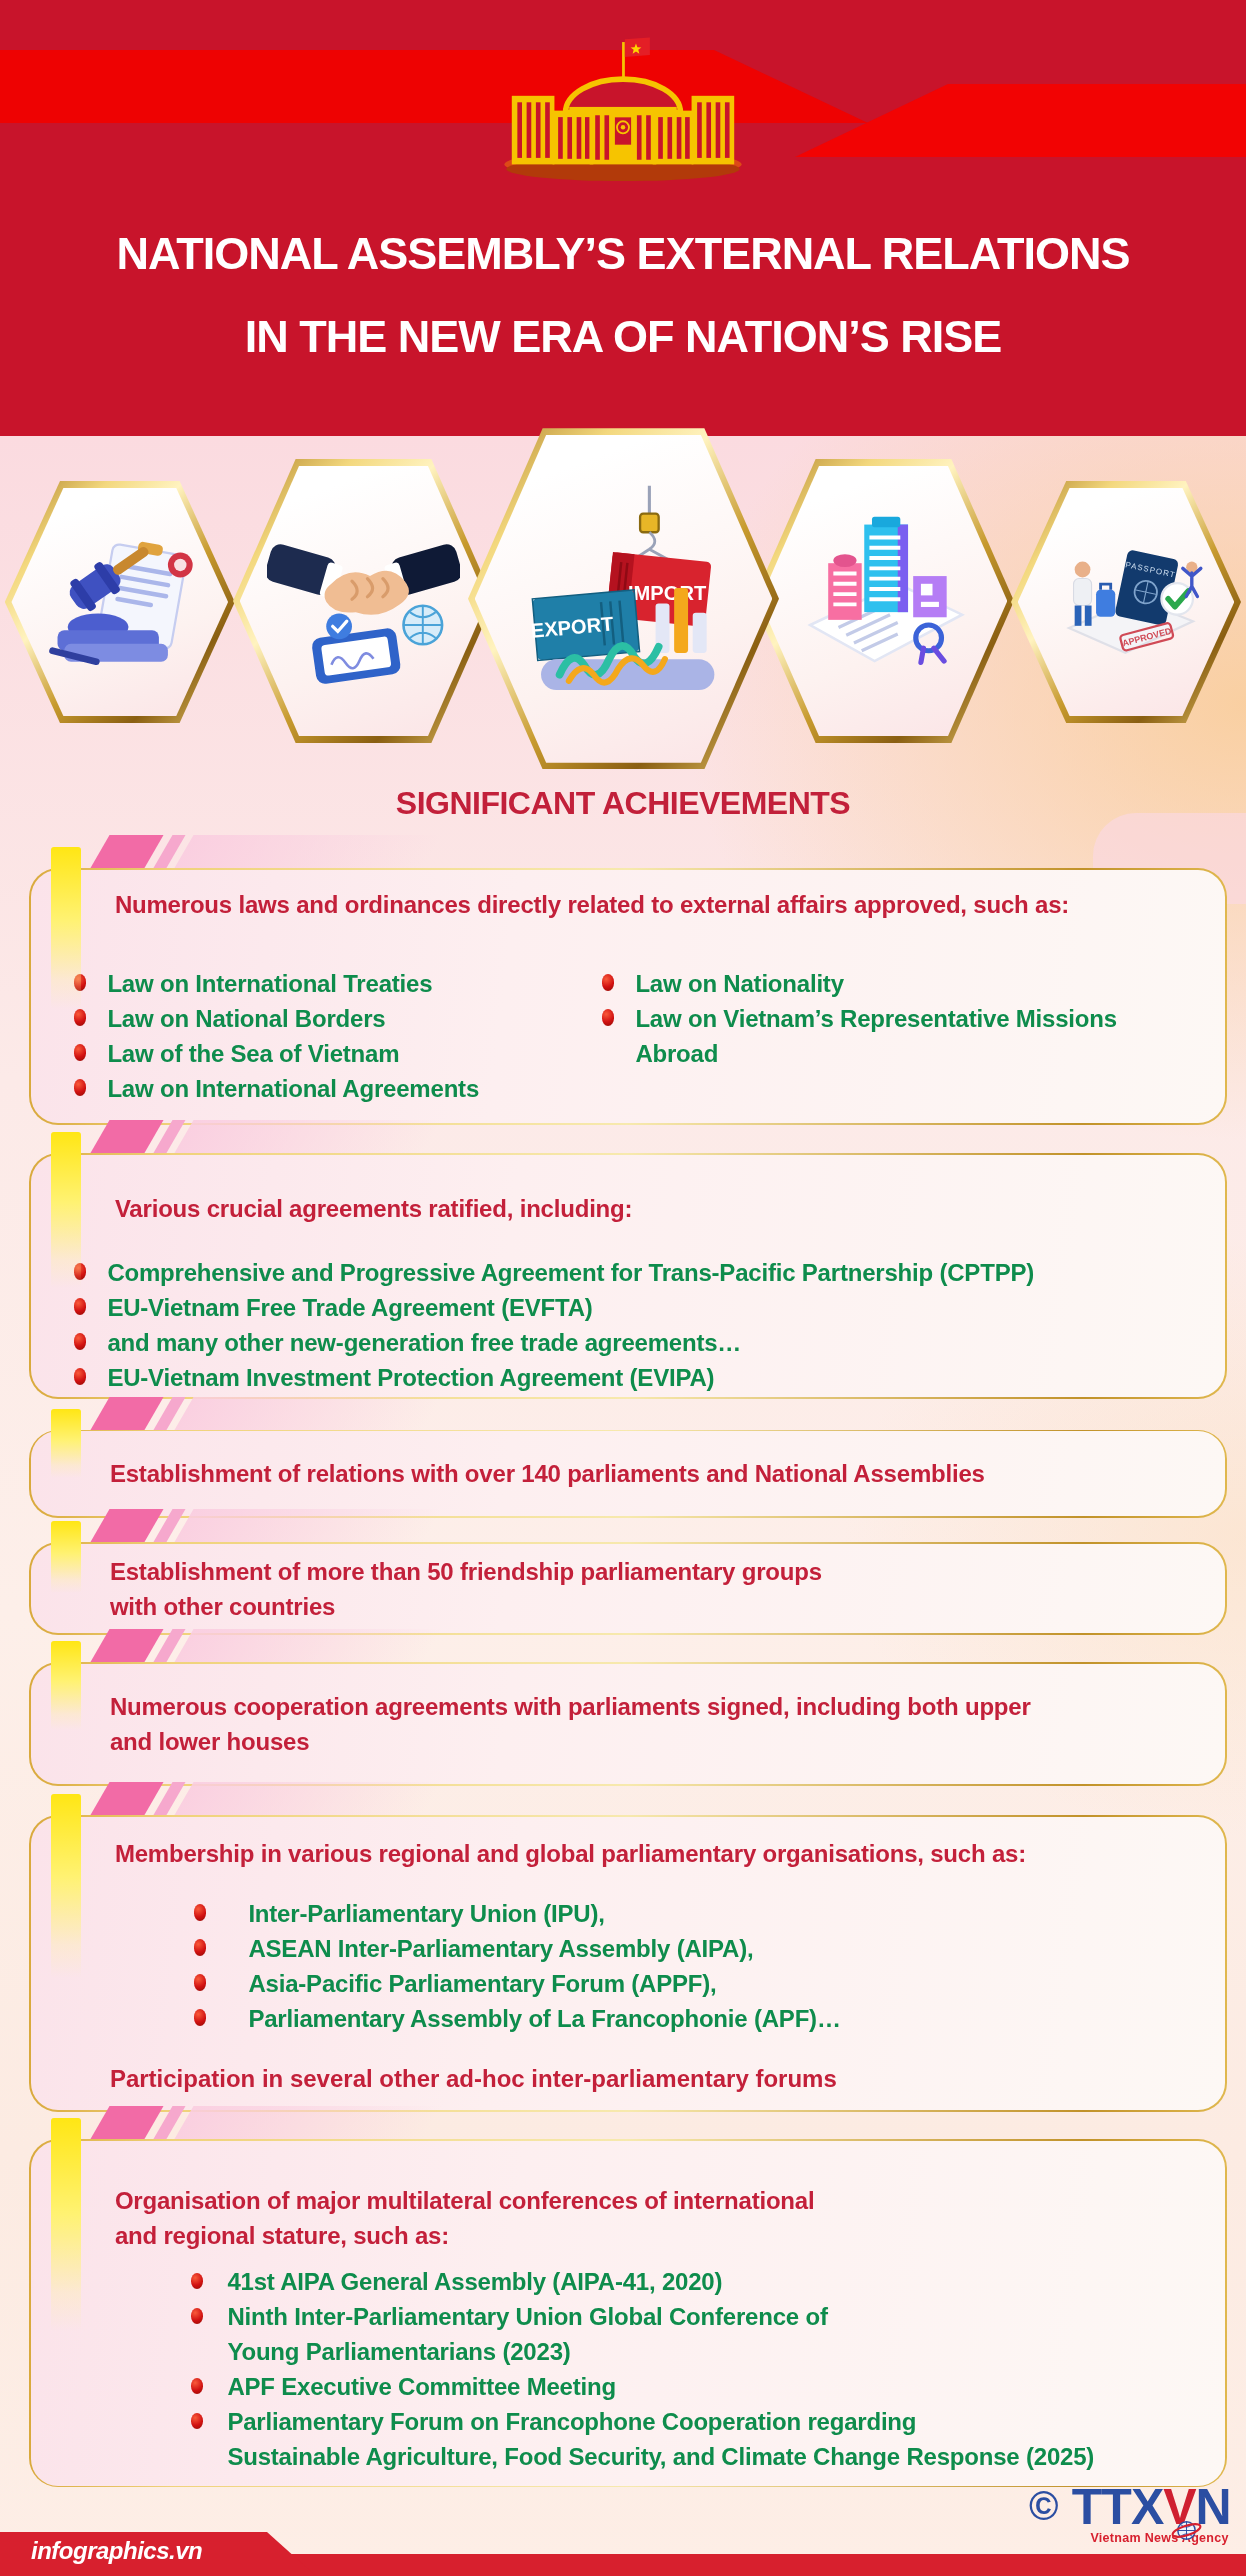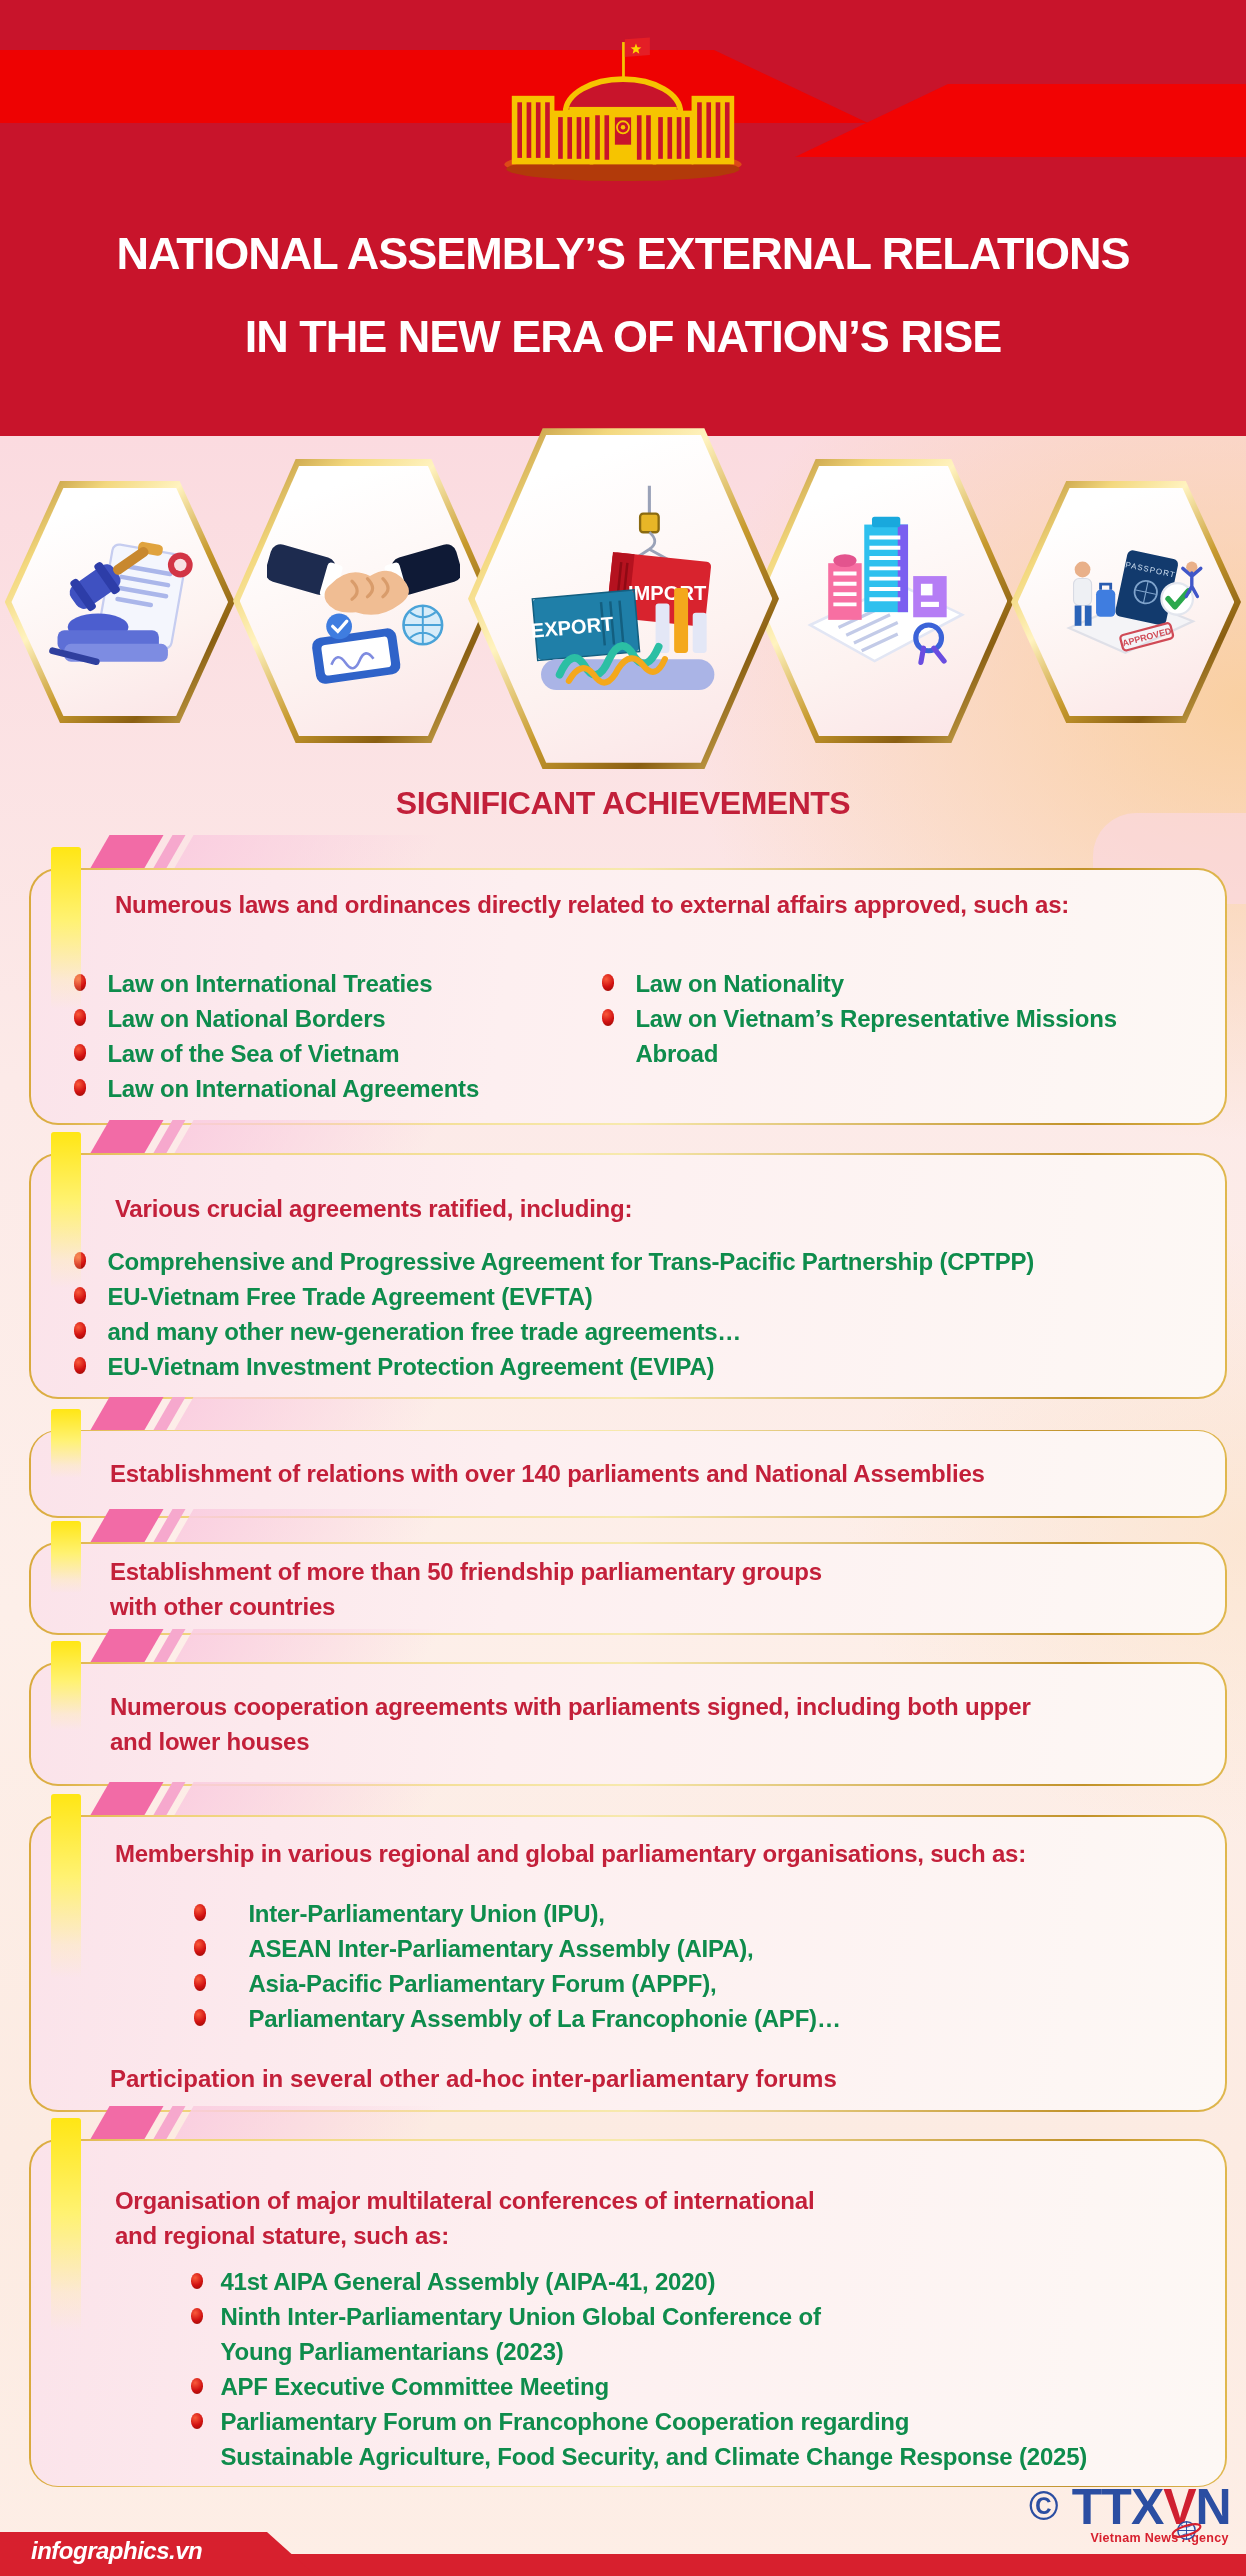--- a/index.html
+++ b/index.html
@@ -70,29 +70,29 @@
   ul.lst { list-style:none; }
   .it { display:flex; gap:21px; line-height:35px; }
   .dot { flex:0 0 12.5px; width:12.5px; height:16.3px; margin-top:8.6px; border-radius:50%;
     background:radial-gradient(circle at 35% 30%, #f95a3a, #d11111 55%, #8f0b04); }
   .txt { white-space:pre-line; color:#0e8c4c; font-weight:bold; font-size:24px; letter-spacing:-0.2px; }
 
   .c1 { height:253px; padding-top:17px; }
   .c1 .cols { display:grid; grid-template-columns:511px 1fr; margin-top:44px; }
   .c1 .col2 { padding-left:17px; }
   .c2 { height:242px; padding-top:36px; }
-  .c2 .lst { margin-top:18px; } .c2 .it { line-height:35px; }
+  .c2 .lst { margin-top:29px; } .c2 .it { line-height:35px; }
   .c3 { height:85px;  display:flex; align-items:center; }
   .c4 { height:89px;  display:flex; align-items:center; }
   .c5 { height:120px; display:flex; align-items:center; }
   .c6 { height:293px; padding-top:19px; }
   .c6 .lst { margin-top:25px; margin-left:120px; } .c6 .it { gap:42px; }
   .c6 .footnote { margin:25px 0 0 36px; color:#c3203a; font-weight:bold; font-size:24px; line-height:35px; }
   .c7 { height:345px; padding-top:42px; }
-  .c7 .lst { margin-top:11.5px; margin-left:117px; } .c7 .it { gap:17px; }
+  .c7 .lst { margin-top:11.5px; margin-left:117px; } .c7 .it { gap:24px; }
 
   
   .bar-main { position:absolute; left:0; right:0; bottom:0; height:22px; background:#d7202e; z-index:2; }
   .bar-left { position:absolute; left:0; bottom:0; width:316px; height:44px; background:#d7202e; z-index:3;
     clip-path:polygon(0 0, 267px 0, 316px 100%, 0 100%);
     display:flex; align-items:center; padding-left:31px; padding-bottom:5.8px; }
   .site { color:#fff; font-style:italic; font-weight:bold; font-size:24px; letter-spacing:-0.5px; }
   .vna { position:absolute; right:15.3px; bottom:31px; display:flex; align-items:flex-start; z-index:2; }
   .copy { color:#2b4ea2; font-size:40px; font-weight:bold; line-height:40px; margin-right:13.4px; margin-top:1.9px; }
   .letters { position:relative; font-weight:800; font-size:50px; line-height:46px;

